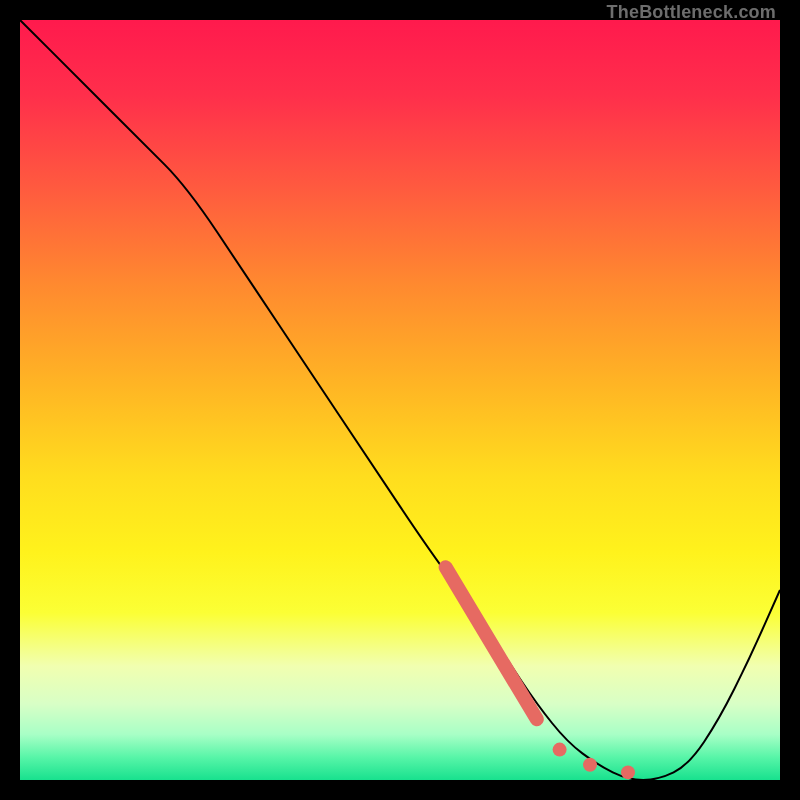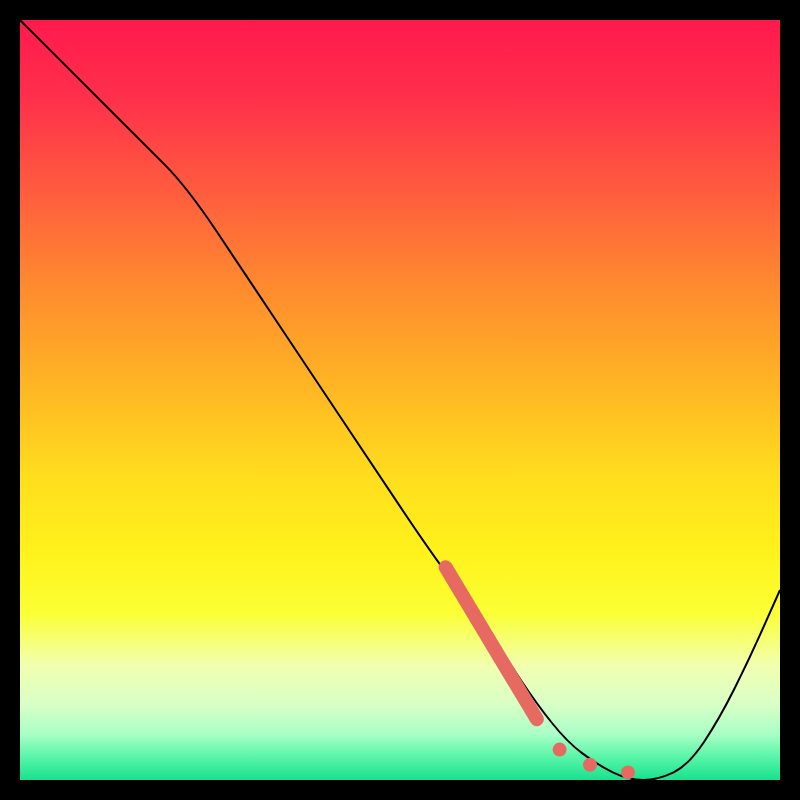--- a/index.html
+++ b/index.html
@@ -80,20 +80,21 @@
     stroke-linecap: round;
   }
   .accent-dot {
     fill: #e66a62;
   }
 </style>
 </head>
 <body>
 
 <div class="frame">
+  <div class="watermark">TheBottleneck.com</div>
 
   <div class="plot-area">
     <div class="gradient"></div>
 
     <svg class="overlay" viewBox="0 0 760 760" preserveAspectRatio="none">
       <path class="curve" d="M 0 0 Q 0 0 30.400000000000002 30.399999999999977 Q 60.800000000000004 60.799999999999955 91.2 91.19999999999999 Q 121.60000000000001 121.60000000000002 144.4 144.39999999999998 Q 167.2 167.19999999999993 197.6 212.79999999999995 Q 228 258.4 258.4 304 Q 288.8 349.59999999999997 319.20000000000005 395.2 Q 349.6 440.8 380 486.4 Q 410.40000000000003 532 433.20000000000005 562.4 Q 456 592.8 471.20000000000005 615.5999999999999 Q 486.40000000000003 638.4 501.6 661.2 Q 516.8000000000001 684 532 703 Q 547.1999999999999 722 562.4 733.4 Q 577.6 744.8 592.8 752.4 Q 608 760 623.2 760 Q 638.4 760 653.5999999999999 752.4 Q 668.8 744.8 684 722 Q 699.2 699.2 714.4000000000001 668.8 Q 729.6 638.4 744.8 604.2 T 760 570" id="curve-path"></path>
       <line class="accent-line" id="accent-line" x1="425.6" y1="547.2" x2="516.8000000000001" y2="699.2"></line>
       <g id="accent-dots">
           <circle cx="539.6" cy="729.6" r="7" class="accent-dot"></circle>
           <circle cx="570" cy="744.8" r="7" class="accent-dot"></circle>

